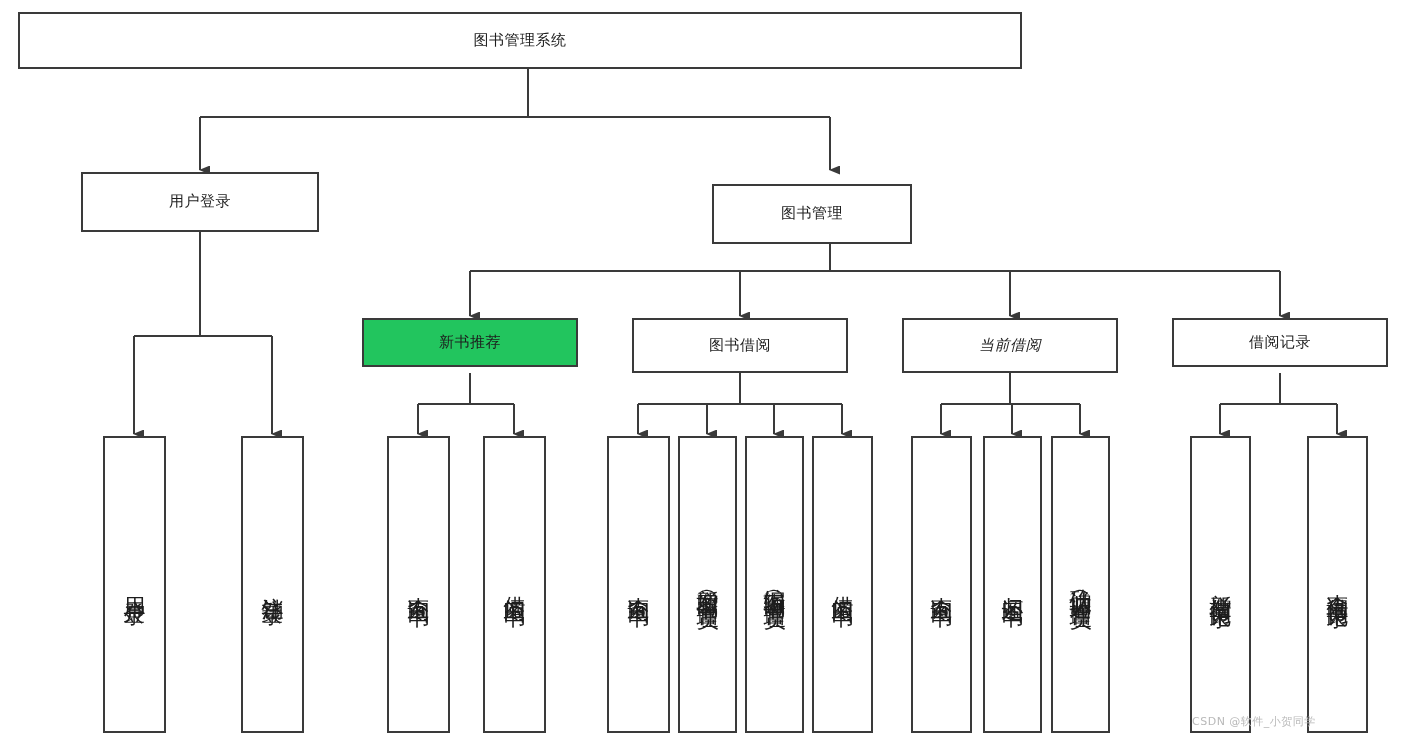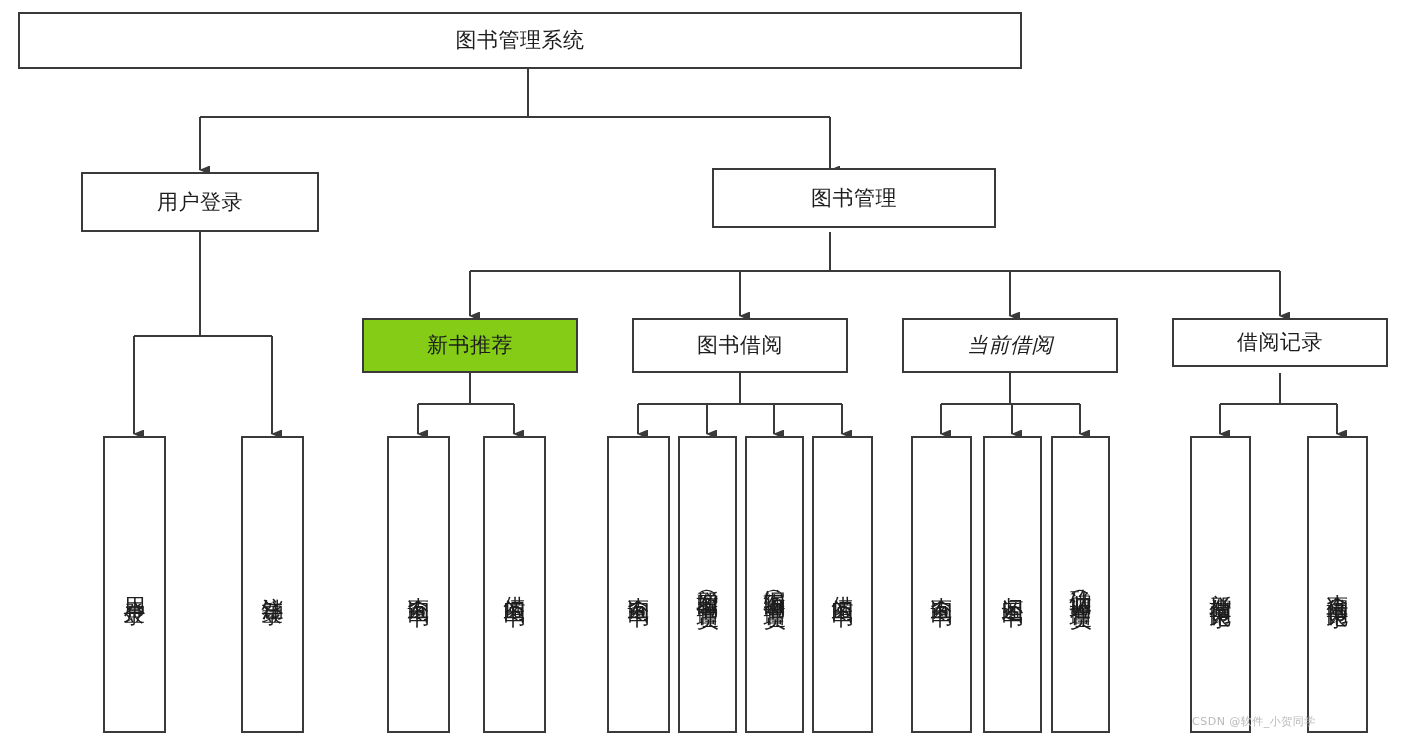--- a/index.html
+++ b/index.html
@@ -31,21 +31,21 @@
     box-sizing: border-box;
     background: #ffffff;
     border: 2px solid #3a3a3a;
     display: flex;
     align-items: center;
     justify-content: center;
     overflow: hidden;
   }
   .node-label {
     color: #1d1d1d;
-    font-size: 21px;
+    font-size: 15px;
     line-height: 1.18;
     white-space: pre;
     text-align: center;
     letter-spacing: 0.5px;
   }
   .node-box.vertical .node-label {
     writing-mode: vertical-rl;
     text-orientation: upright;
     line-height: 1.0;
     letter-spacing: 3px;
@@ -107,24 +107,24 @@
       </g>
   </svg>
 
   <div id="nodes-layer">
       <div class="node-box" style="left: 18px; top: 12px; width: 1004px; height: 57px; border-color: rgb(58, 58, 58); background: rgb(255, 255, 255);">
         <span class="node-label" style="color: rgb(29, 29, 29);">图书管理系统</span>
       </div>
       <div class="node-box" style="left: 81px; top: 172px; width: 238px; height: 60px; border-color: rgb(58, 58, 58); background: rgb(255, 255, 255);">
         <span class="node-label" style="color: rgb(29, 29, 29);">用户登录</span>
       </div>
-      <div class="node-box" style="left: 712px; top: 168px; width: 284px; height: 60px; border-color: rgb(58, 58, 58); background: rgb(255, 255, 255);">
+      <div class="node-box" style="left: 712px; top: 184px; width: 200px; height: 60px; border-color: rgb(58, 58, 58); background: rgb(255, 255, 255);">
         <span class="node-label" style="color: rgb(29, 29, 29);">图书管理</span>
       </div>
-      <div class="node-box" style="left: 362px; top: 318px; width: 216px; height: 55px; border-color: rgb(58, 58, 58); background: #84cc16;">
+      <div class="node-box" style="left: 362px; top: 318px; width: 216px; height: 49px; border-color: rgb(58, 58, 58); background: #22c55e;">
         <span class="node-label" style="color: rgb(29, 29, 29);">新书推荐</span>
       </div>
       <div class="node-box" style="left: 632px; top: 318px; width: 216px; height: 55px; border-color: rgb(58, 58, 58); background: rgb(255, 255, 255);">
         <span class="node-label" style="color: rgb(29, 29, 29); text-align: right;">图书借阅</span>
       </div>
       <div class="node-box" style="left: 902px; top: 318px; width: 216px; height: 55px; border-color: rgb(58, 58, 58); background: rgb(255, 255, 255);">
         <span class="node-label" style="color: rgb(29, 29, 29); font-style: italic;">当前借阅</span>
       </div>
       <div class="node-box" style="left: 1172px; top: 318px; width: 216px; height: 49px; border-color: rgb(58, 58, 58); background: rgb(255, 255, 255);">
         <span class="node-label" style="color: rgb(29, 29, 29);">借阅记录</span>

